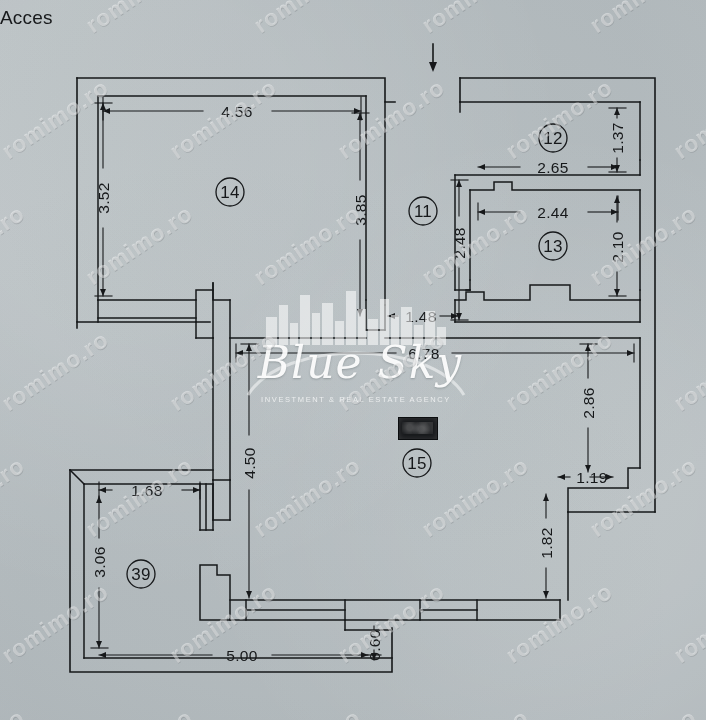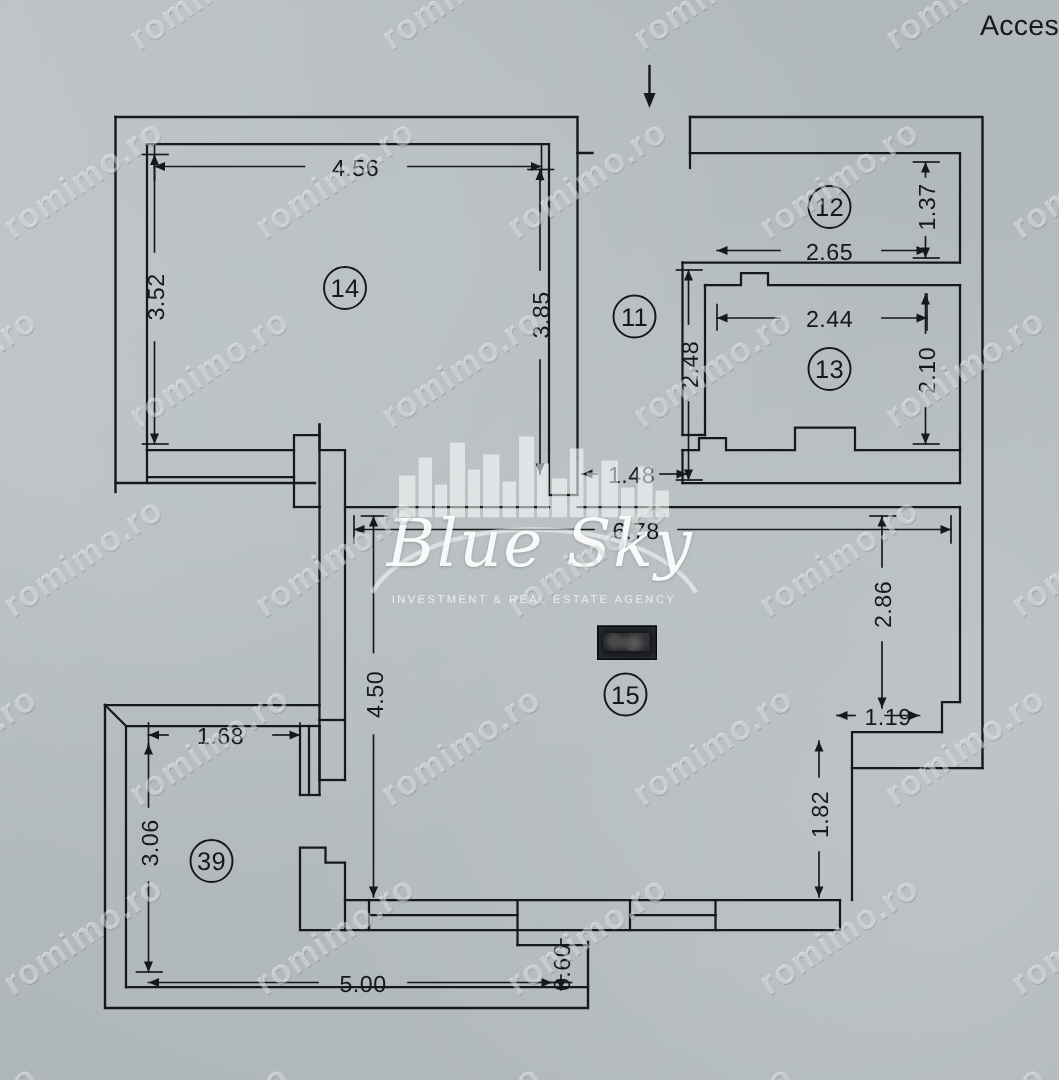--- a/index.html
+++ b/index.html
@@ -38,21 +38,21 @@
       radial-gradient(circle at 30% 86%, rgba(120,132,138,.09) 0 24%, rgba(0,0,0,0) 58%);
     pointer-events: none;
   }
 
   
   #acces-title {
     position: absolute;
     left: 0;
     top: 6px;
     width: 706px;
-    text-align: right;
+    text-align: left;
     color: #17191b;
     font-size: 19px;
     line-height: 1.22;
     letter-spacing: .2px;
     font-family: "Liberation Sans", sans-serif;
   }
   #acces-title .ln { display: block; }
 
   
   #plan-svg {

